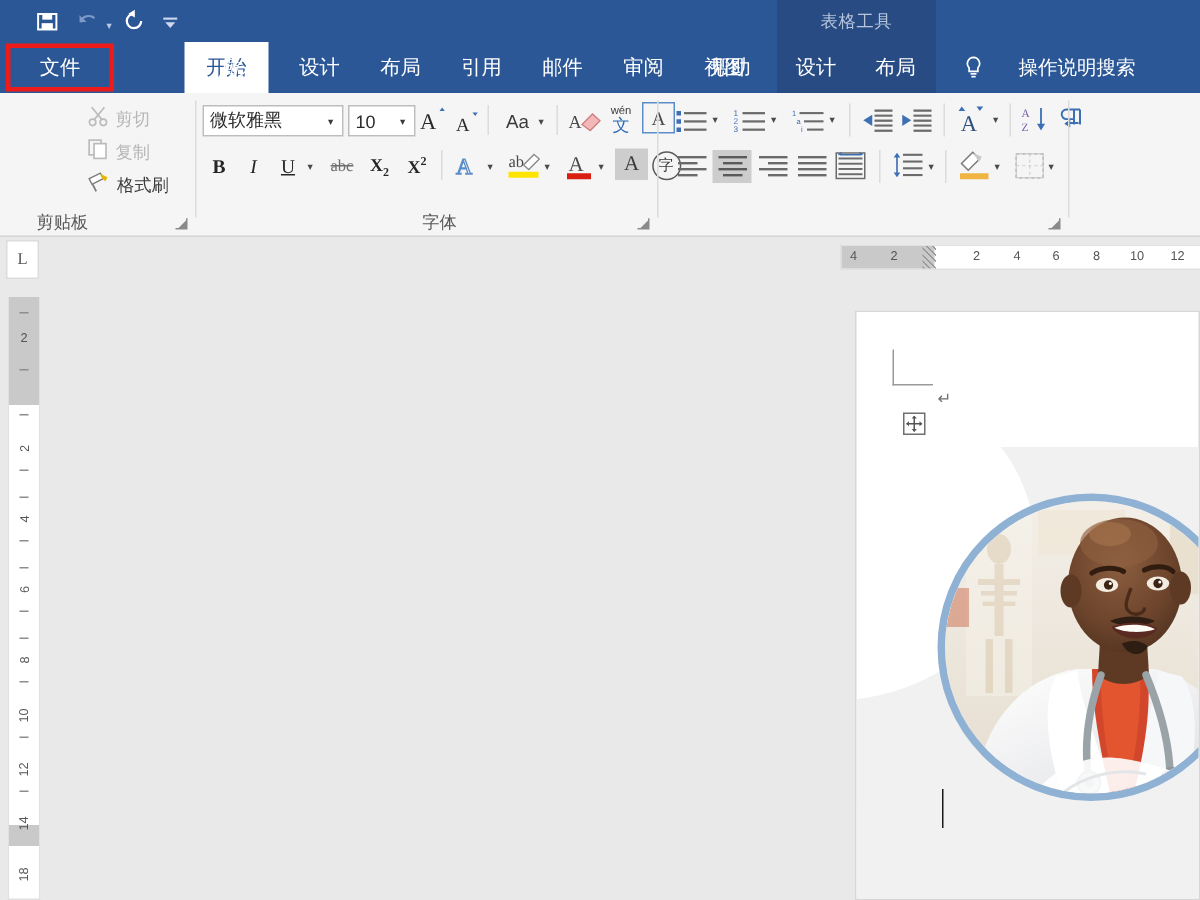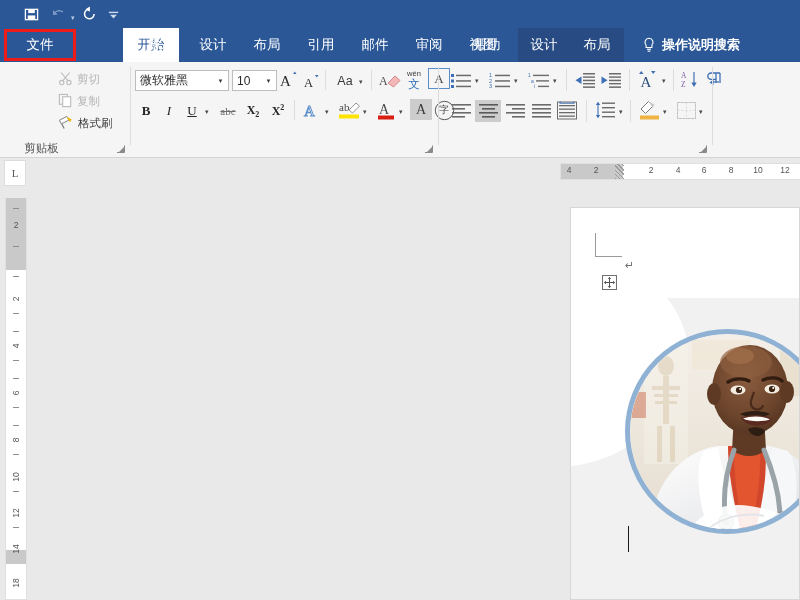--- a/index.html
+++ b/index.html
@@ -40,21 +40,21 @@
     background: #2b5797;
   }
   .tab {
     position: absolute; top: 0; height: 34px;
     display: flex; align-items: center; justify-content: center;
     color: #ffffff; font-size: 13.5px; white-space: nowrap;
     padding: 0 10px;
   }
   .tab.active { background: #ffffff; color: #2b5797; margin-left: 47px; }
   .tab.ctx { background: #274b82; }
-  .tab-search { color: #ffffff; font-size: 13px; display:flex; align-items:center; gap:6px;font-weight:bold; }
+  .tab-search { color: #ffffff; font-size: 13px; display:flex; align-items:center; gap:23px; }
   .bulb { width: 14px; height: 16px; display:block; }
 
   .filehl {
     position: absolute; left: 4px; top: 29px; width: 72px; height: 32px;
     border: 3px solid #ee1b1b; pointer-events: none;
   }
 
   
   .ribbon {
     position: absolute; left: 0; top: 62px; width: 800px; height: 96px;
@@ -224,20 +224,21 @@
       </div>
 
       <div class="qat-more">
         <svg width="13" height="13" viewBox="0 0 14 14">
           <rect x="2" y="4" width="10" height="1.5" fill="#cfdaec"></rect>
           <path d="M3.4 7.4 L10.6 7.4 L7 11.4 Z" fill="#cfdaec"></path>
         </svg>
       </div>
     </div>
 
+    <div class="ctx-label">表格工具</div>
   </div>
 
   <div class="tabstrip">
     <div class="tab" style="left:4px;width:72px;">文件</div>
     <div class="tab active" style="left:76px;width:56px;">开始</div>
     <div class="tab" style="left:132px;width:54px;font-style:italic;">插入</div>
     <div class="tab" style="left:186px;width:54px;">设计</div>
     <div class="tab" style="left:240px;width:54px;">布局</div>
     <div class="tab" style="left:294px;width:54px;">引用</div>
     <div class="tab" style="left:348px;width:54px;">邮件</div>
@@ -406,20 +407,21 @@
       <div class="ib on" style="left:279px;top:37px;width:21px;height:21px;">
         <span style="font-size:14px;color:#3a3a3a;font-family:'Liberation Serif',serif;">A</span>
       </div>
       <div class="ib" style="left:302px;top:37px;width:22px;height:22px;">
         <svg width="21" height="21" viewBox="0 0 21 21">
           <circle cx="10.5" cy="10.5" r="9.2" fill="none" stroke="#5a5a5a" stroke-width="1"></circle>
         </svg>
         <span style="position:absolute;font-size:10px;color:#3a3a3a;">字</span>
       </div>
 
+      <div class="grp-label" style="left:8px;">字体</div>
       <div class="dlg" style="left:293px;">
         <svg width="10" height="10" viewBox="0 0 10 10">
           <path d="M1 8.5 L8.5 8.5 L8.5 1.5" fill="none" stroke="#8a8a8a" stroke-width="1"></path>
           <path d="M3 8 L8 8 L8 3 Z" fill="#8a8a8a"></path>
         </svg>
       </div>
       <div class="grp-sep" style="left:307px;"></div>
     </div>
 
     <div class="grp" style="left:439px;width:275px;">

